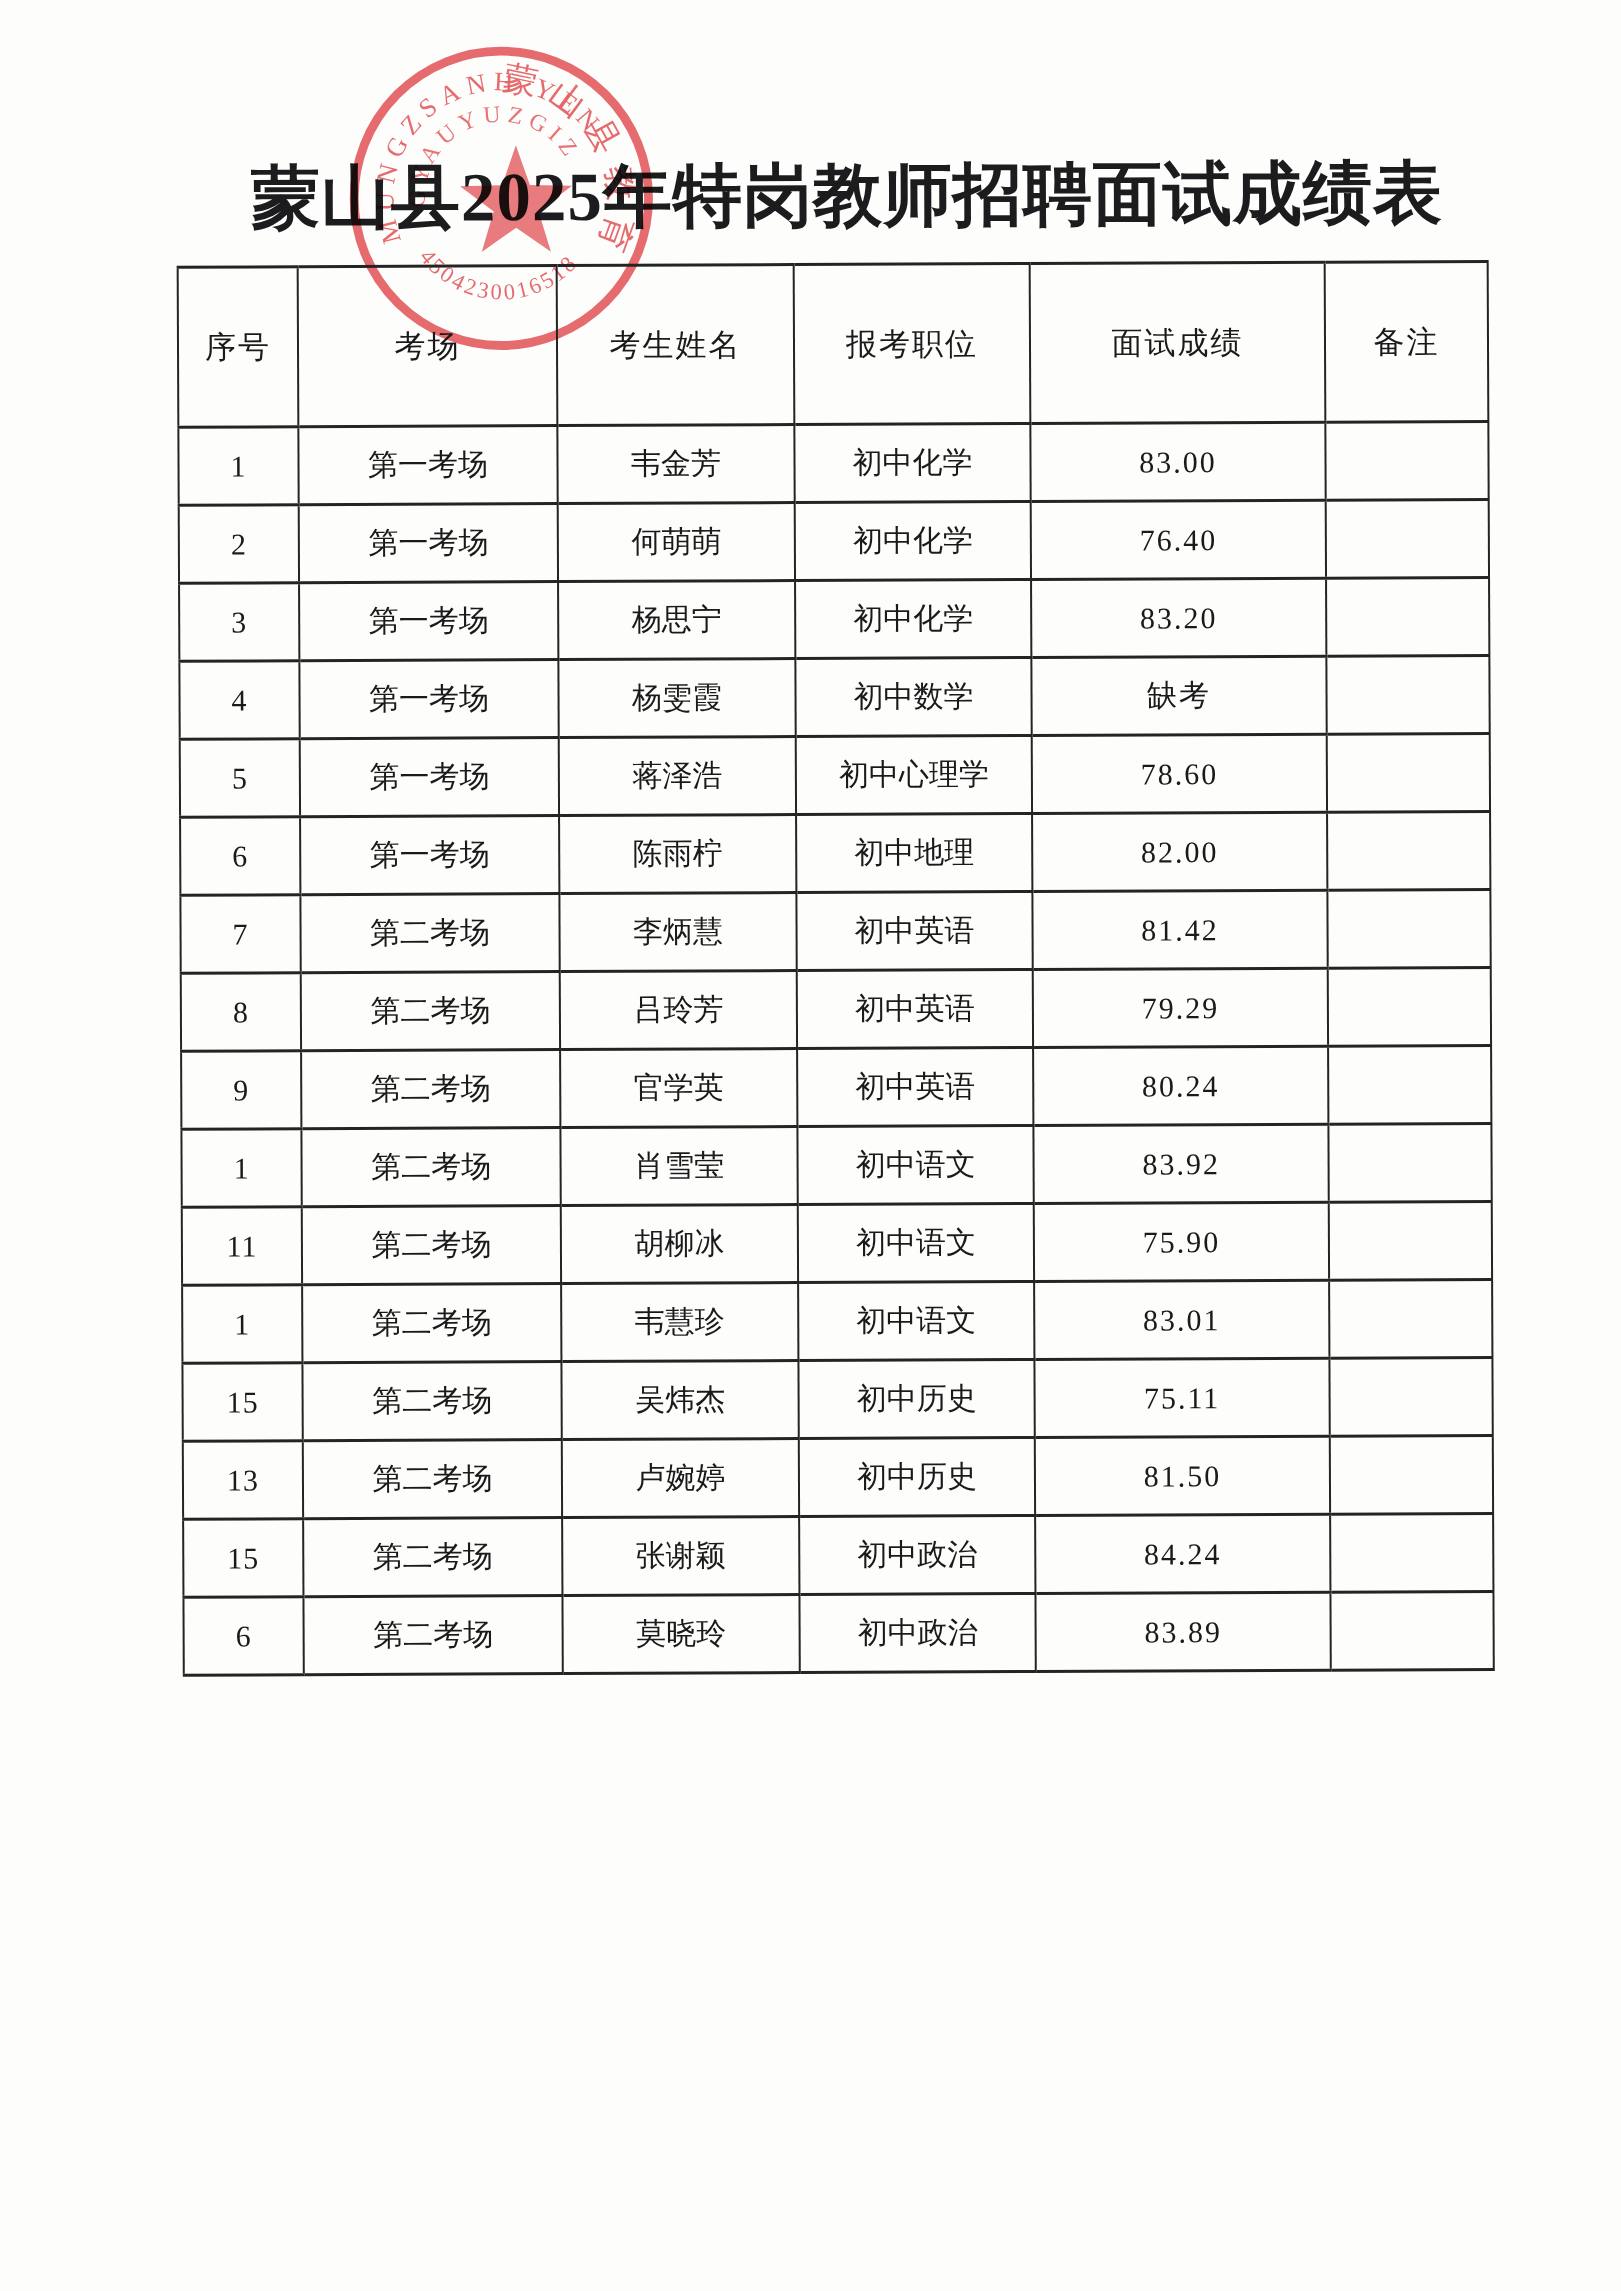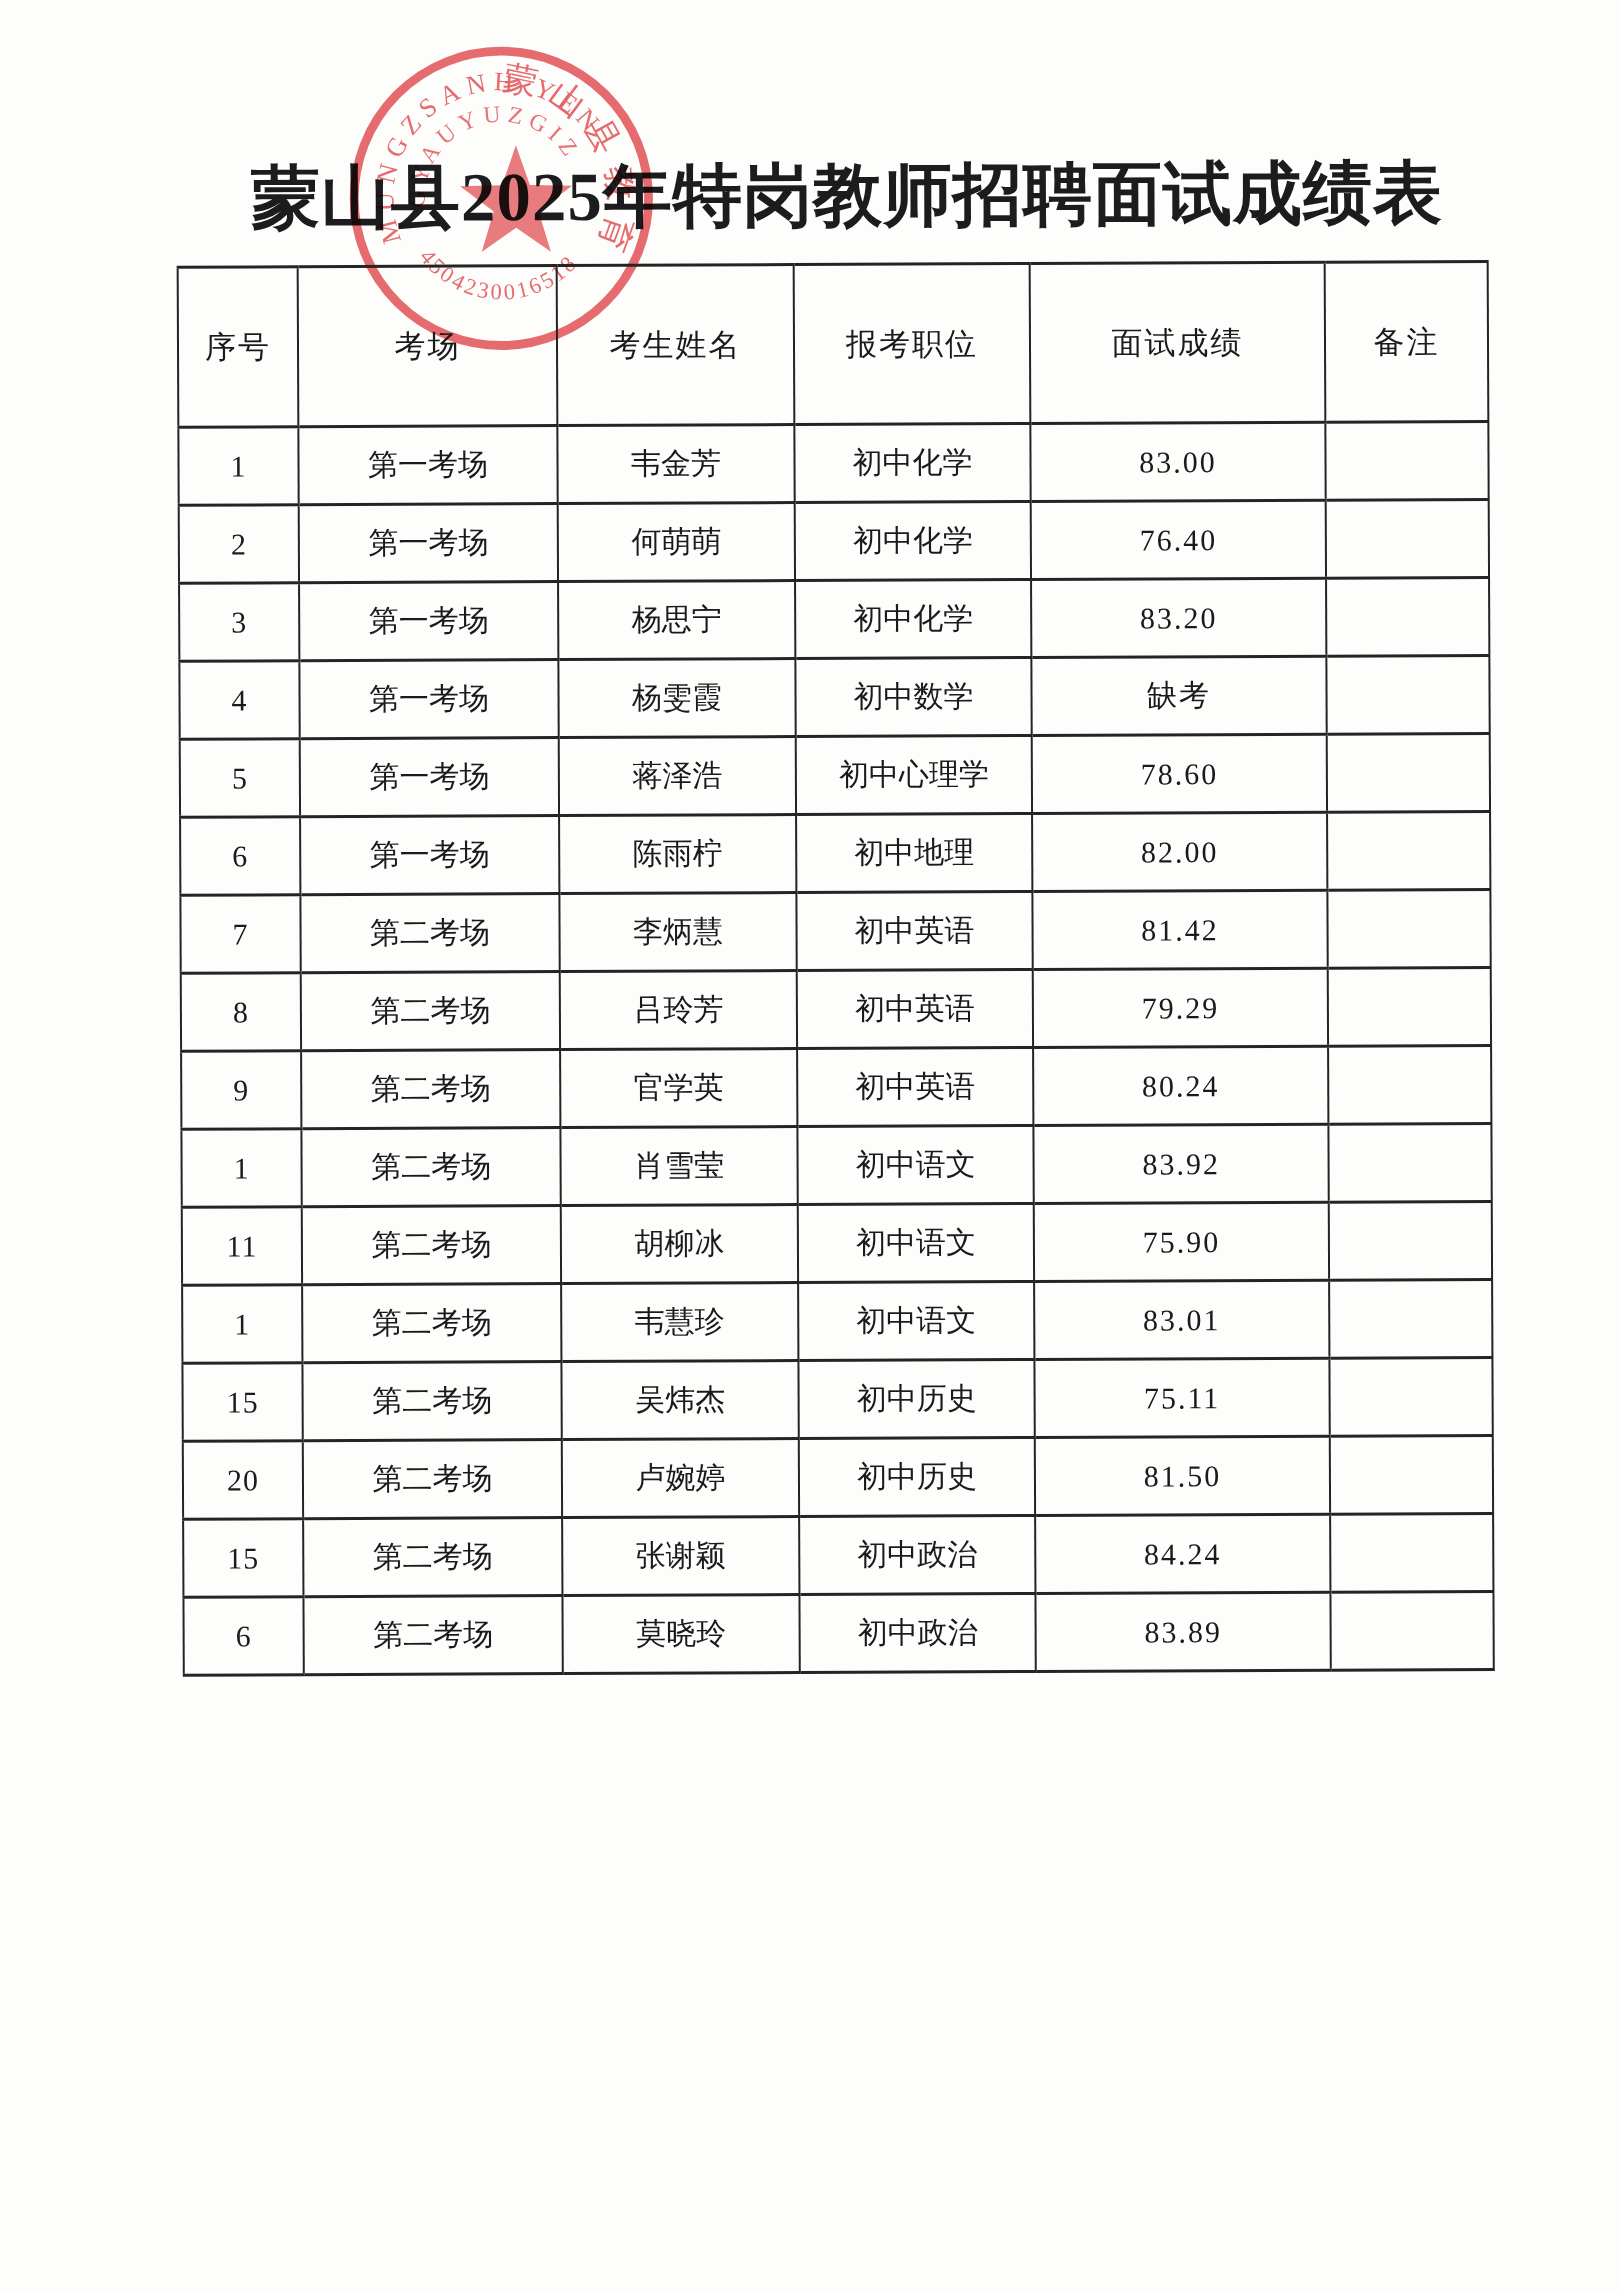--- a/index.html
+++ b/index.html
@@ -233,21 +233,21 @@
         </tr>
         <tr>
           <td class="num">15</td>
           <td>第二考场</td>
           <td>吴炜杰</td>
           <td>初中历史</td>
           <td class="score">75.11</td>
           <td></td>
         </tr>
         <tr>
-          <td class="num">20</td>
+          <td class="num">13</td>
           <td>第二考场</td>
           <td>卢婉婷</td>
           <td>初中历史</td>
           <td class="score">81.50</td>
           <td></td>
         </tr>
         <tr>
           <td class="num">15</td>
           <td>第二考场</td>
           <td>张谢颖</td>

